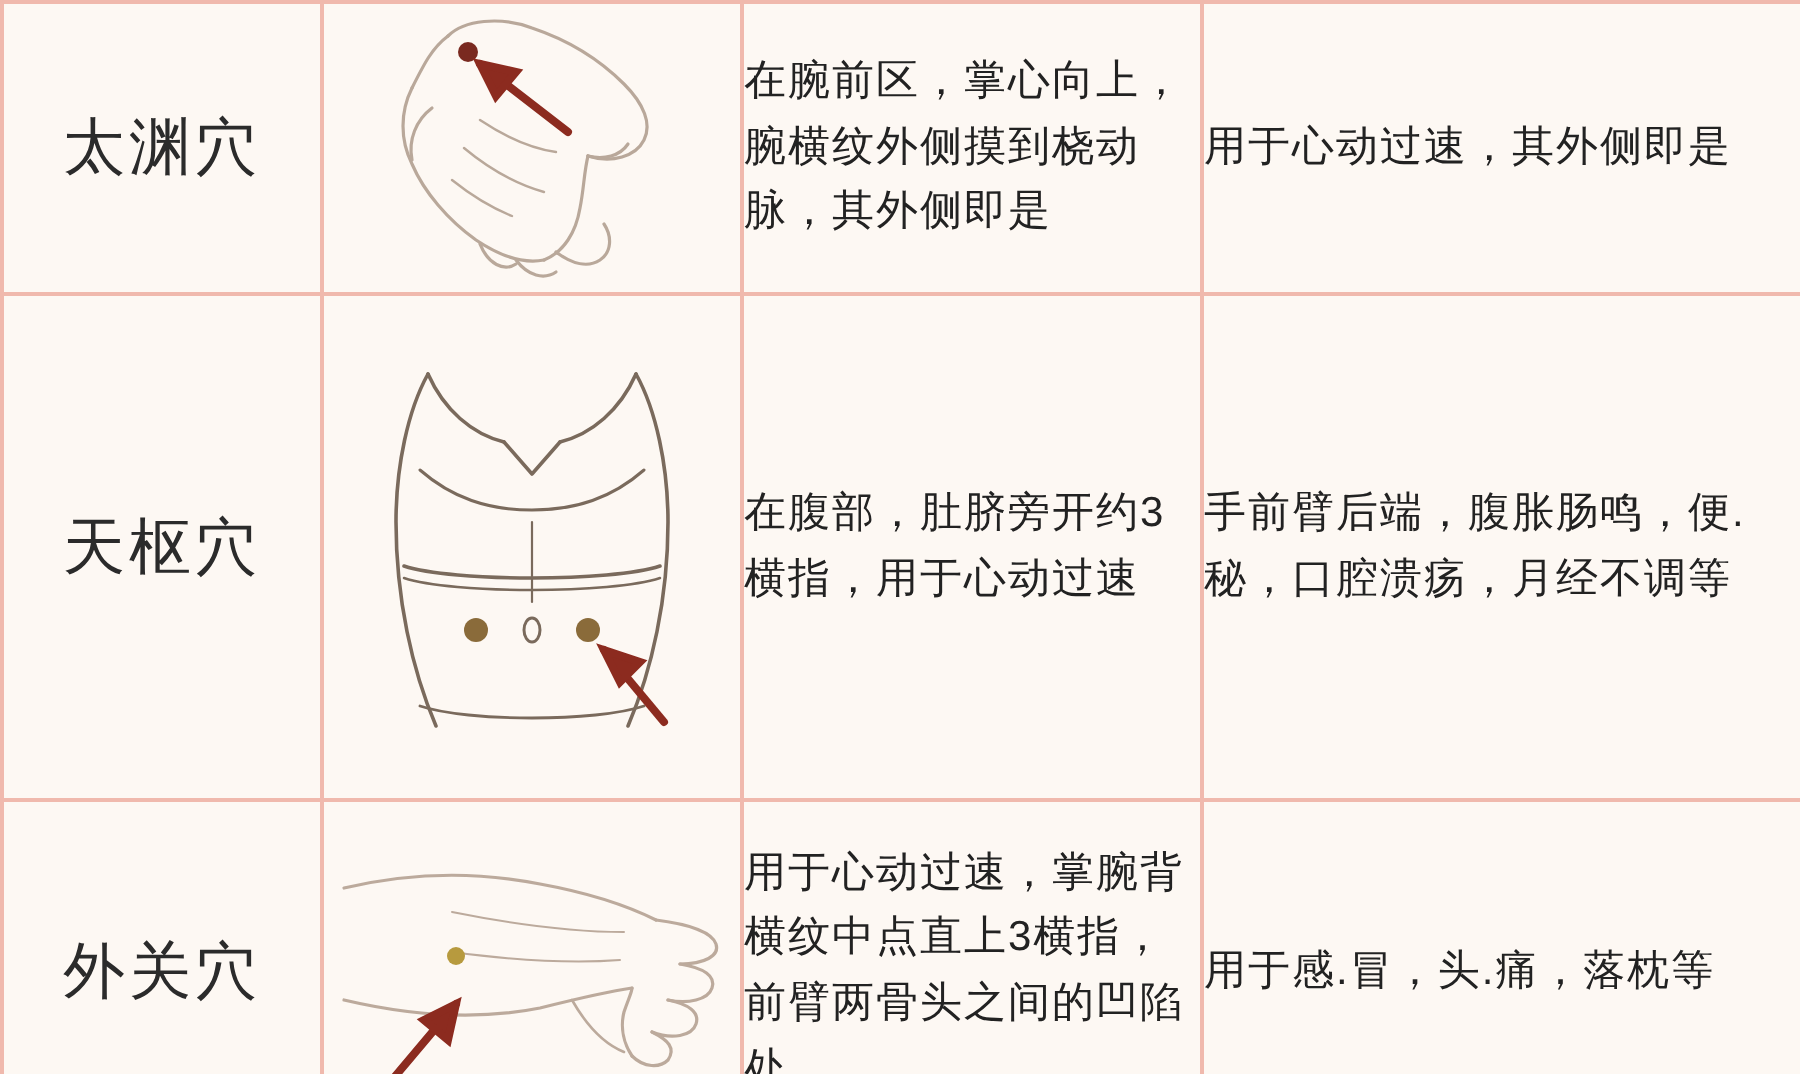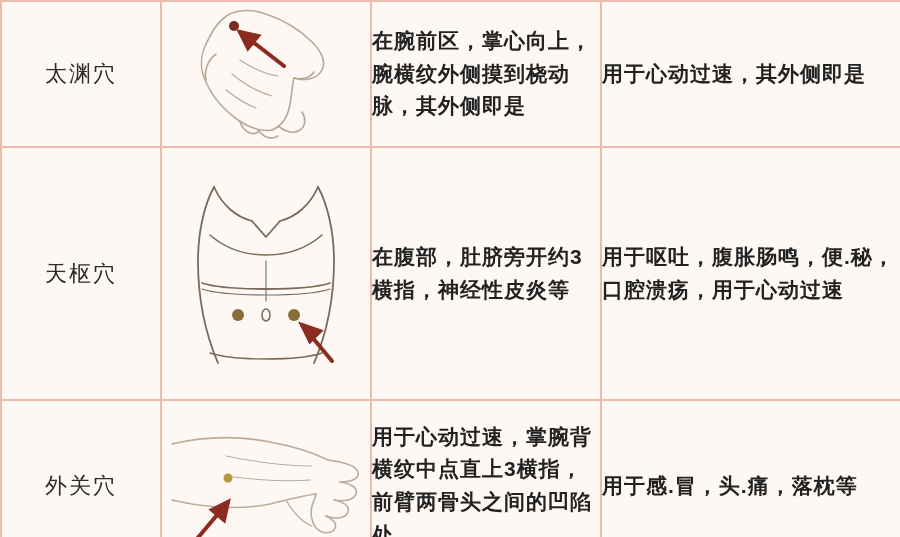--- a/index.html
+++ b/index.html
@@ -31,32 +31,31 @@
     background: #fdf8f3;
     padding: 0;
   }
   col.c-name  { width: 160px; }
   col.c-img   { width: 210px; }
   col.c-loc   { width: 230px; }
   col.c-use   { width: 300px; }
 
   .cell-name {
     text-align: center;
-    font-size: 22px;
+    font-size: 31px;
     color: #2b2b2b;
     letter-spacing: 2px;
     font-family: "Liberation Sans", sans-serif;
   }
   .cell-text {
     font-size: 21px;
     line-height: 1.55;
     color: #222;
     padding: 10px 14px;
     letter-spacing: 1px;
-    font-weight: bold;
   }
   .cell-img {
     text-align: center;
     height: 100%;
   }
   .img-wrap {
     position: relative;
     width: 100%;
     display: block;
   }
@@ -147,22 +146,22 @@
               <circle cx="72" cy="140" r="6" fill="#8a6b3a"></circle>
               <circle cx="128" cy="140" r="6" fill="#8a6b3a"></circle>
 
               <g stroke="#8c2b1f" stroke-width="4" fill="#8c2b1f" stroke-linecap="round">
                 <path d="M166 186 L136 150" fill="none"></path>
                 <path d="M136 150 L154 156 L144 166 Z"></path>
               </g>
             </svg>
           </span>
         </td>
-        <td class="cell-text">在腹部，肚脐旁开约3横指，神经性皮炎等</td>
-        <td class="cell-text">用于呕吐，腹胀肠鸣，便.秘，口腔溃疡，用于心动过速</td>
+        <td class="cell-text">在腹部，肚脐旁开约3横指，用于心动过速</td>
+        <td class="cell-text">手前臂后端，腹胀肠鸣，便.秘，口腔溃疡，月经不调等</td>
       </tr>
 
       <tr class="row3">
         <td class="cell-name">外关穴</td>
         <td class="cell-img">
           <span class="img-wrap">
             <svg width="200" height="164" viewBox="0 0 200 164" aria-hidden="true">
               <g fill="none" stroke="#bcaa9c" stroke-width="1.6" stroke-linecap="round" stroke-linejoin="round">
 
                 <path d="M6 40 C40 32 74 32 104 38 C126 42 146 48 162 56"></path>

